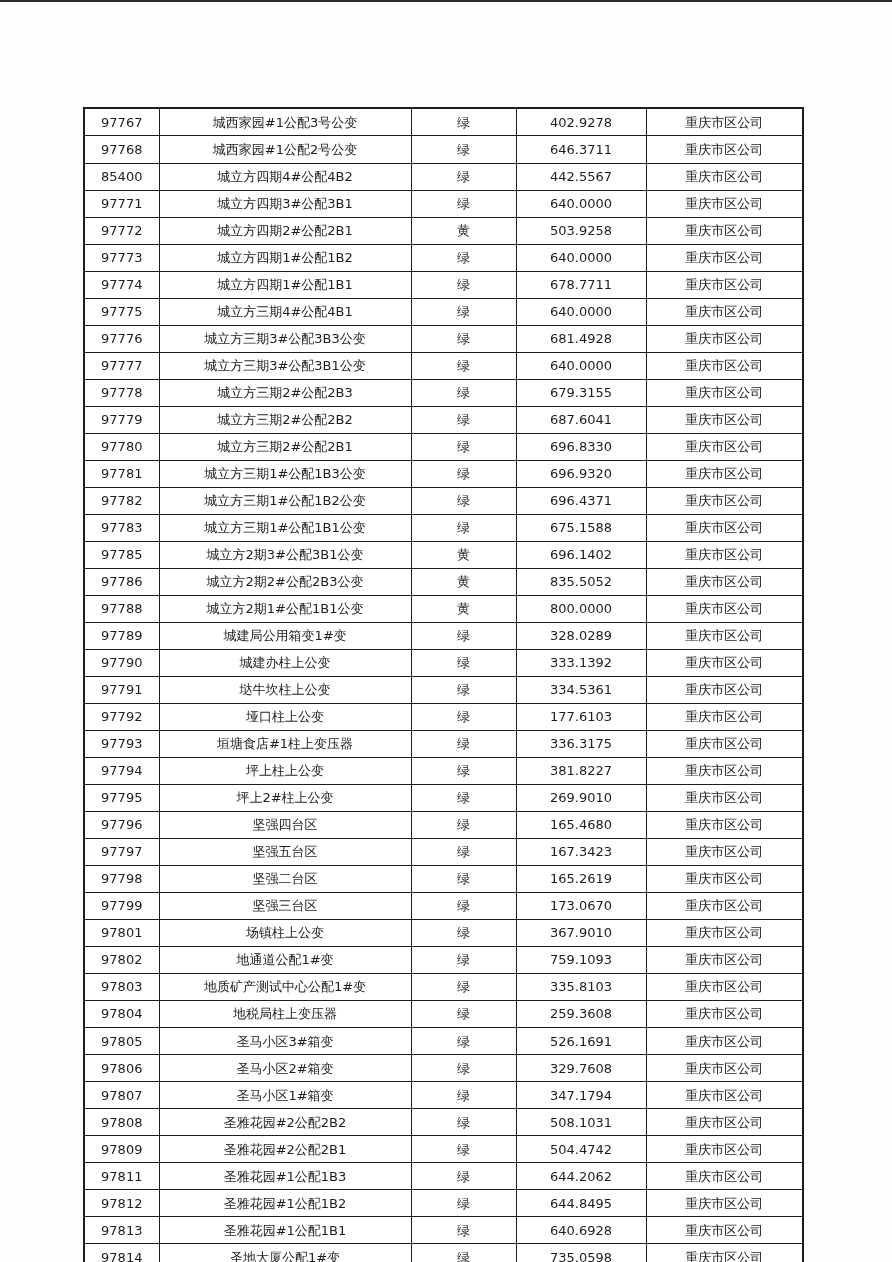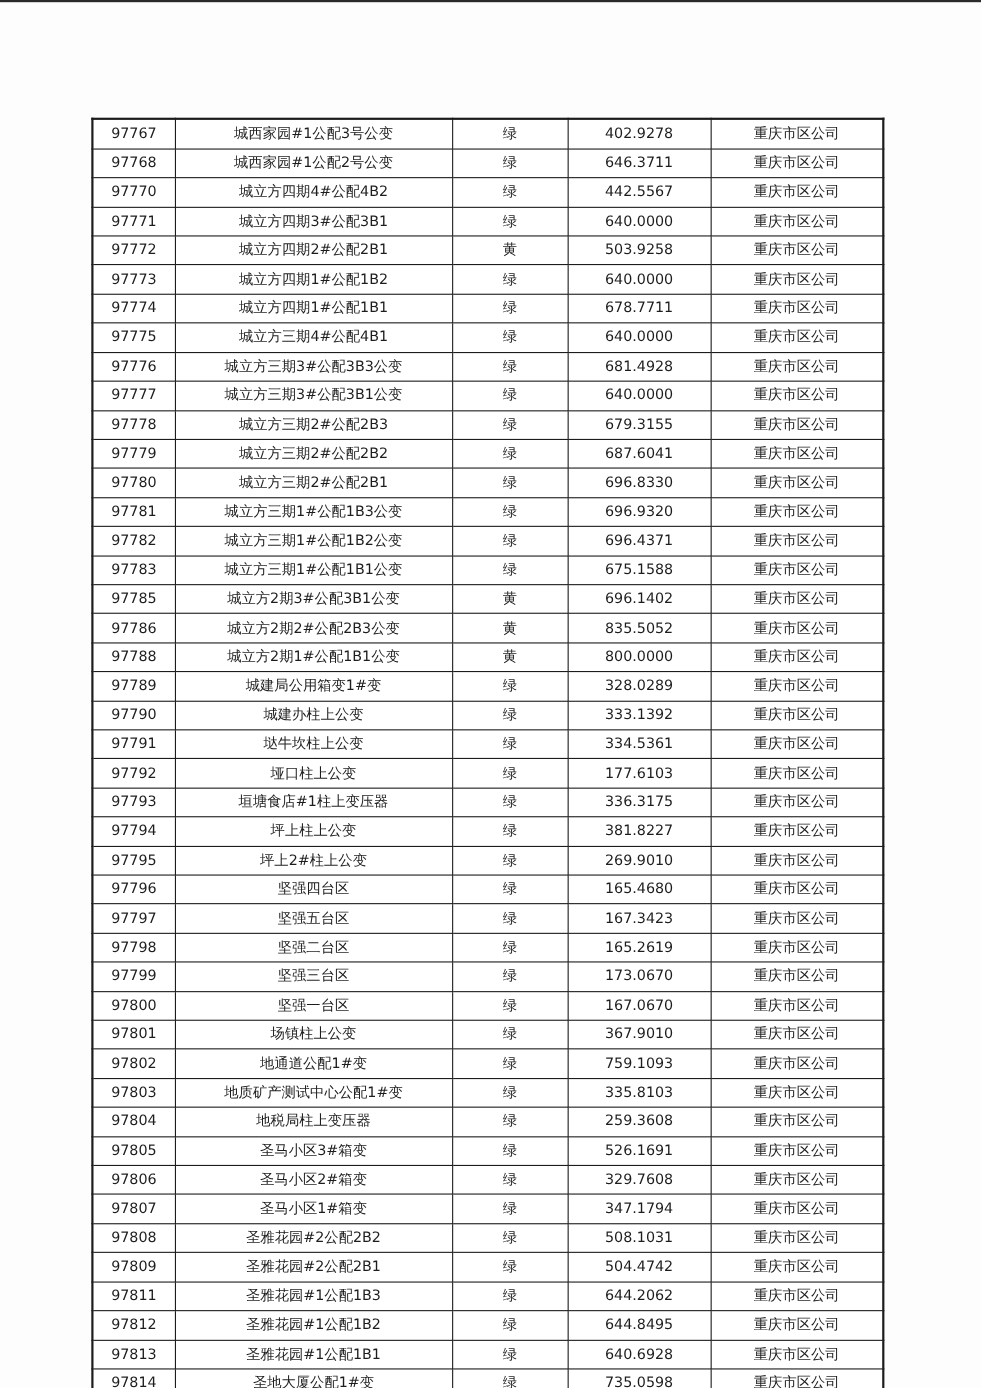--- a/index.html
+++ b/index.html
@@ -73,21 +73,21 @@
         <td>重庆市区公司</td>
       </tr>
       <tr>
         <td>97768</td>
         <td>城西家园#1公配2号公变</td>
         <td>绿</td>
         <td>646.3711</td>
         <td>重庆市区公司</td>
       </tr>
       <tr>
-        <td>97770</td>
+        <td>85400</td>
         <td>城立方四期4#公配4B2</td>
         <td>绿</td>
         <td>442.5567</td>
         <td>重庆市区公司</td>
       </tr>
       <tr>
         <td>97771</td>
         <td>城立方四期3#公配3B1</td>
         <td>绿</td>
         <td>640.0000</td>
@@ -269,27 +269,20 @@
         <td>重庆市区公司</td>
       </tr>
       <tr>
         <td>97799</td>
         <td>坚强三台区</td>
         <td>绿</td>
         <td>173.0670</td>
         <td>重庆市区公司</td>
       </tr>
       <tr>
-        <td>97800</td>
-        <td>坚强一台区</td>
-        <td>绿</td>
-        <td>167.0670</td>
-        <td>重庆市区公司</td>
-      </tr>
-      <tr>
         <td>97801</td>
         <td>场镇柱上公变</td>
         <td>绿</td>
         <td>367.9010</td>
         <td>重庆市区公司</td>
       </tr>
       <tr>
         <td>97802</td>
         <td>地通道公配1#变</td>
         <td>绿</td>

